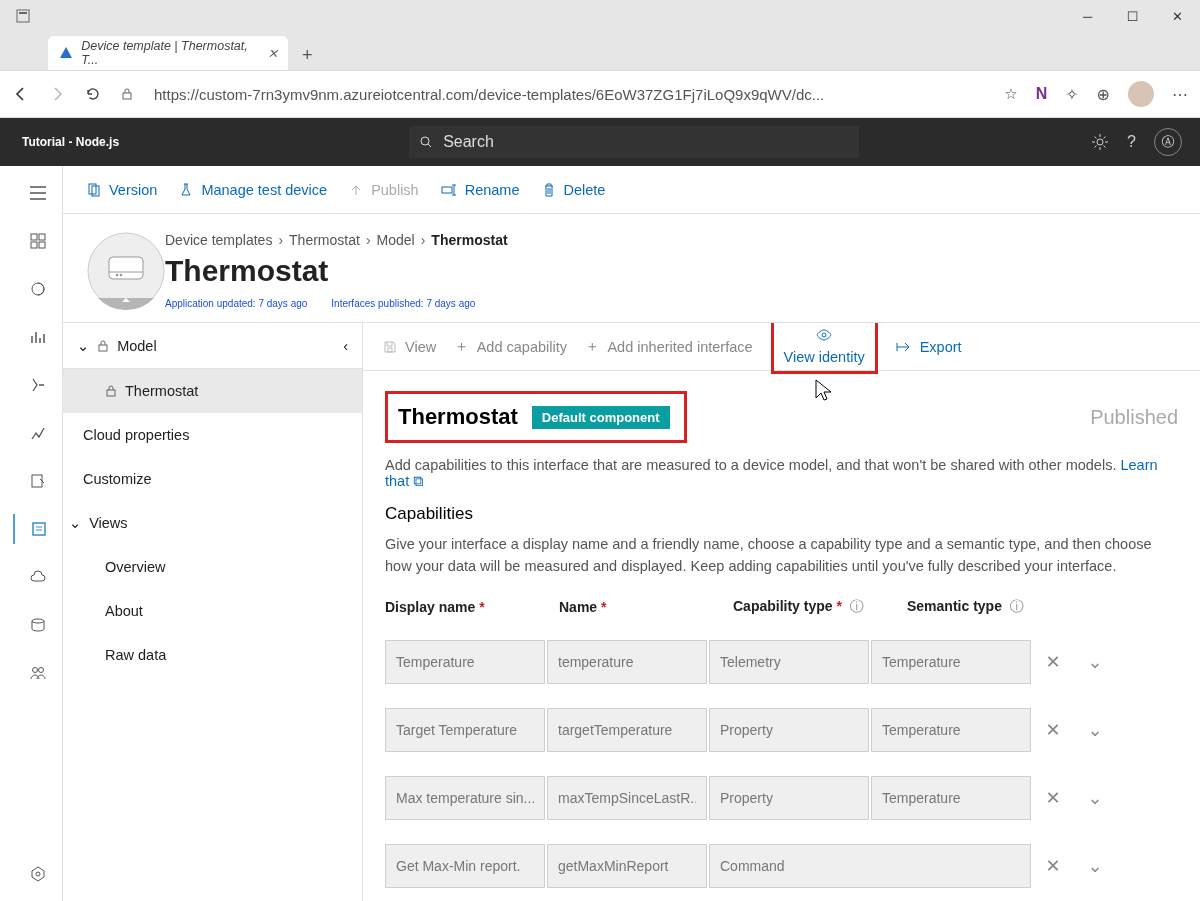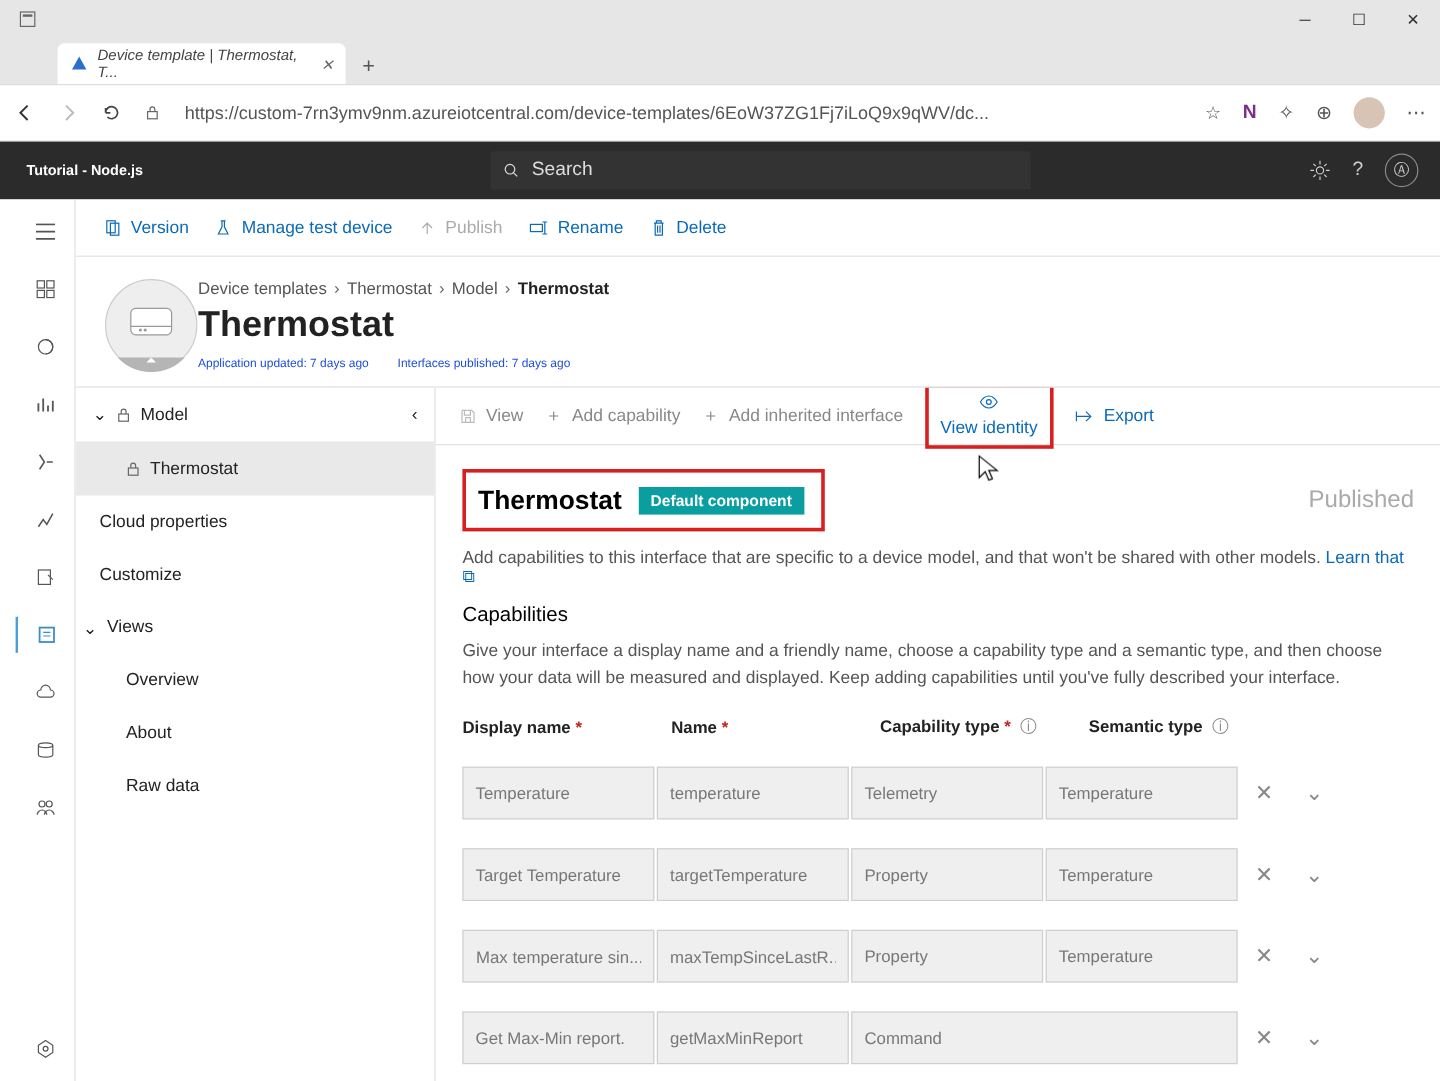--- a/index.html
+++ b/index.html
@@ -397,21 +397,21 @@
         <div class="pane">
           <div class="pane-header">
             <div class="pane-title-wrap">
               <h2>Thermostat</h2>
               <span class="badge">Default component</span>
             </div>
             <div class="published">Published</div>
           </div>
 
           <div class="desc">
-            <span>Add capabilities to this interface that are specific to a device model, and that won't be shared with other models.</span>
+            <span>Add capabilities to this interface that are measured to a device model, and that won't be shared with other models.</span>
             <a href="#"><span>Learn that</span> ⧉</a>
           </div>
 
           <div class="section-h">Capabilities</div>
           <div class="section-p">Give your interface a display name and a friendly name, choose a capability type and a semantic type, and then choose how your data will be measured and displayed. Keep adding capabilities until you've fully described your interface.</div>
 
           <div class="cap-grid">
             <div class="cap-head">
               <div><span>Display name</span> <span class="req">*</span></div>
               <div><span>Name</span> <span class="req">*</span></div>

